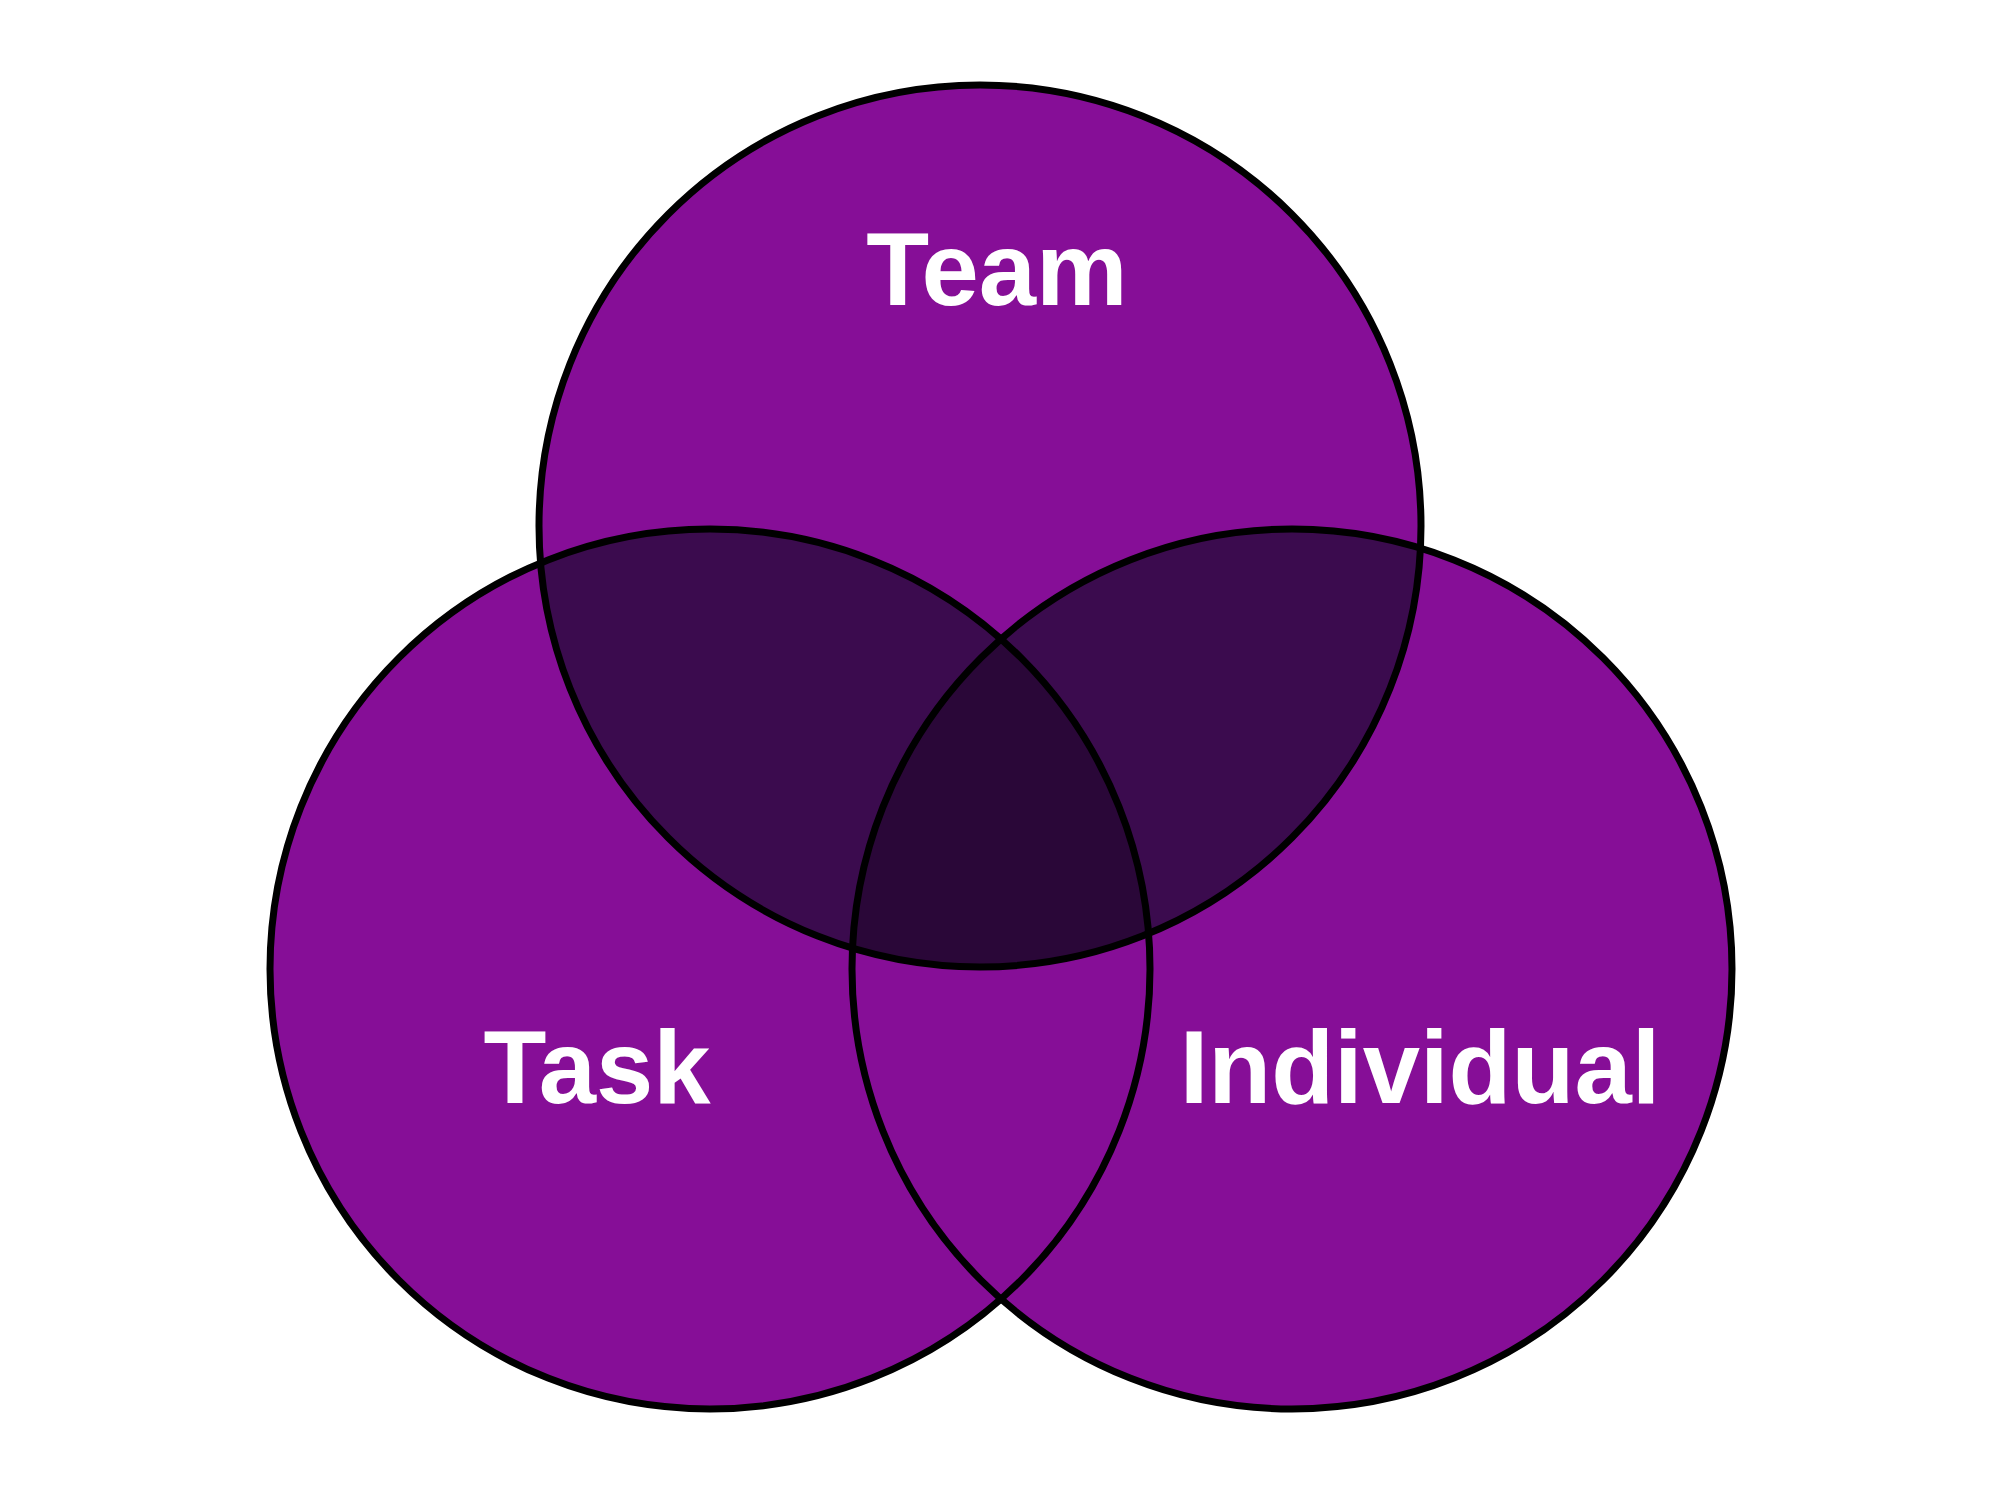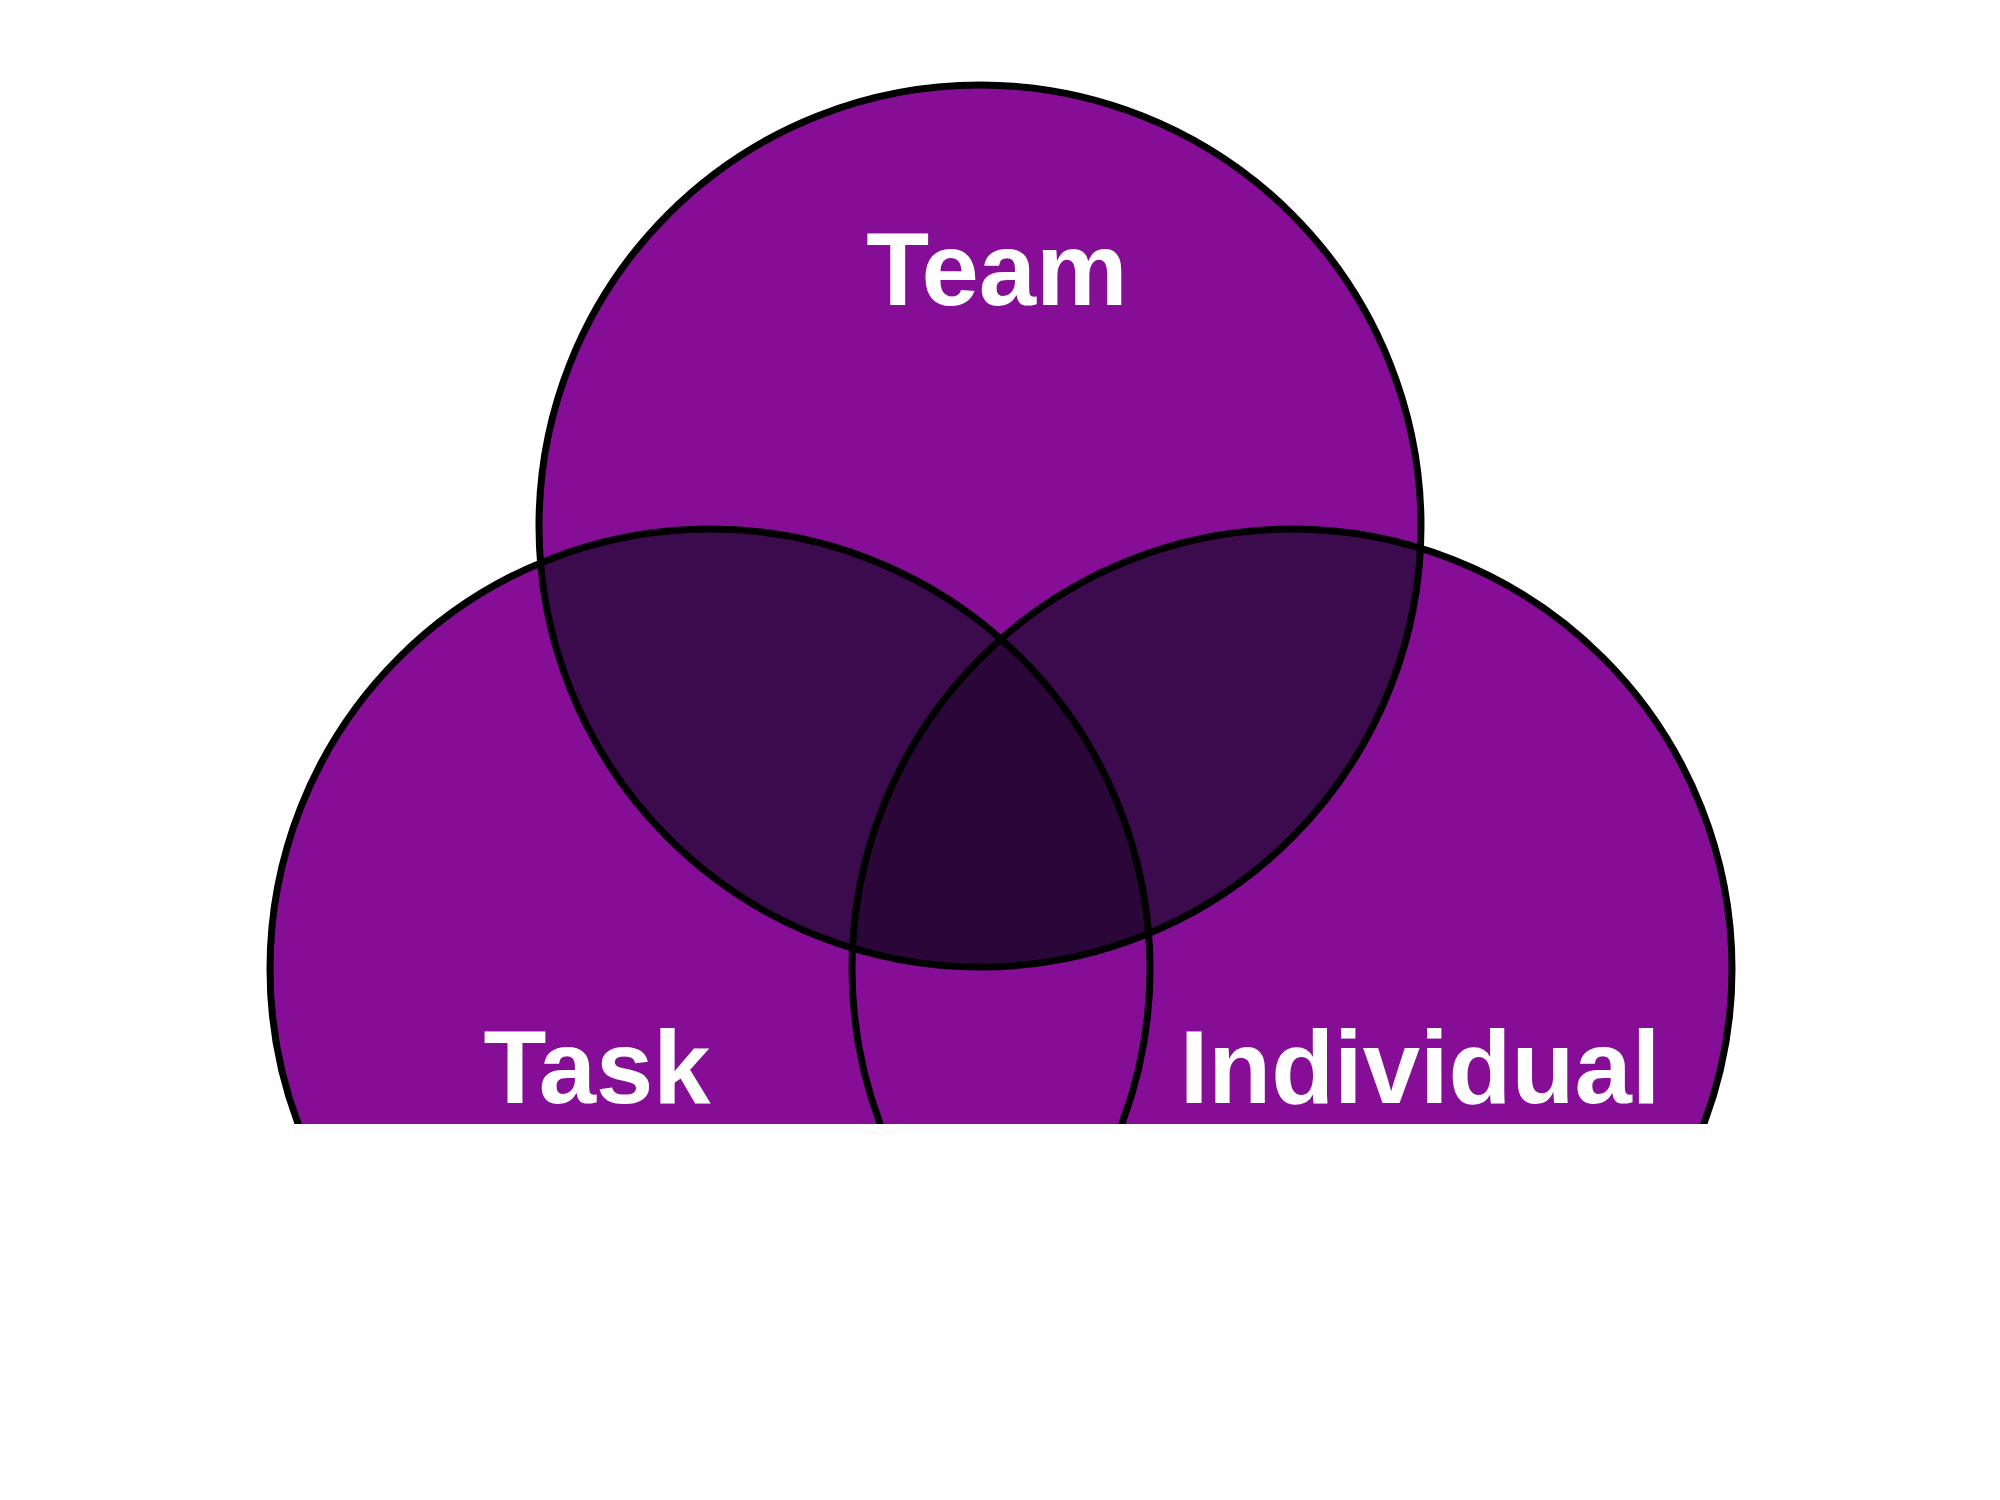--- a/index.html
+++ b/index.html
@@ -3,21 +3,21 @@
 <meta charset="utf-8">
 <style>
   html, body {
     margin: 0;
     padding: 0;
     background: #ffffff;
     font-family: "Liberation Sans", sans-serif;
   }
   .stage {
     width: 2000px;
-    height: 1124px;
+    height: 1500px;
     position: relative;
     background: #7dd3fc;
     overflow: hidden;
   }
   svg.venn {
     display: block;
     width: 2000px;
     height: 1500px;
   }
   .venn-label {

